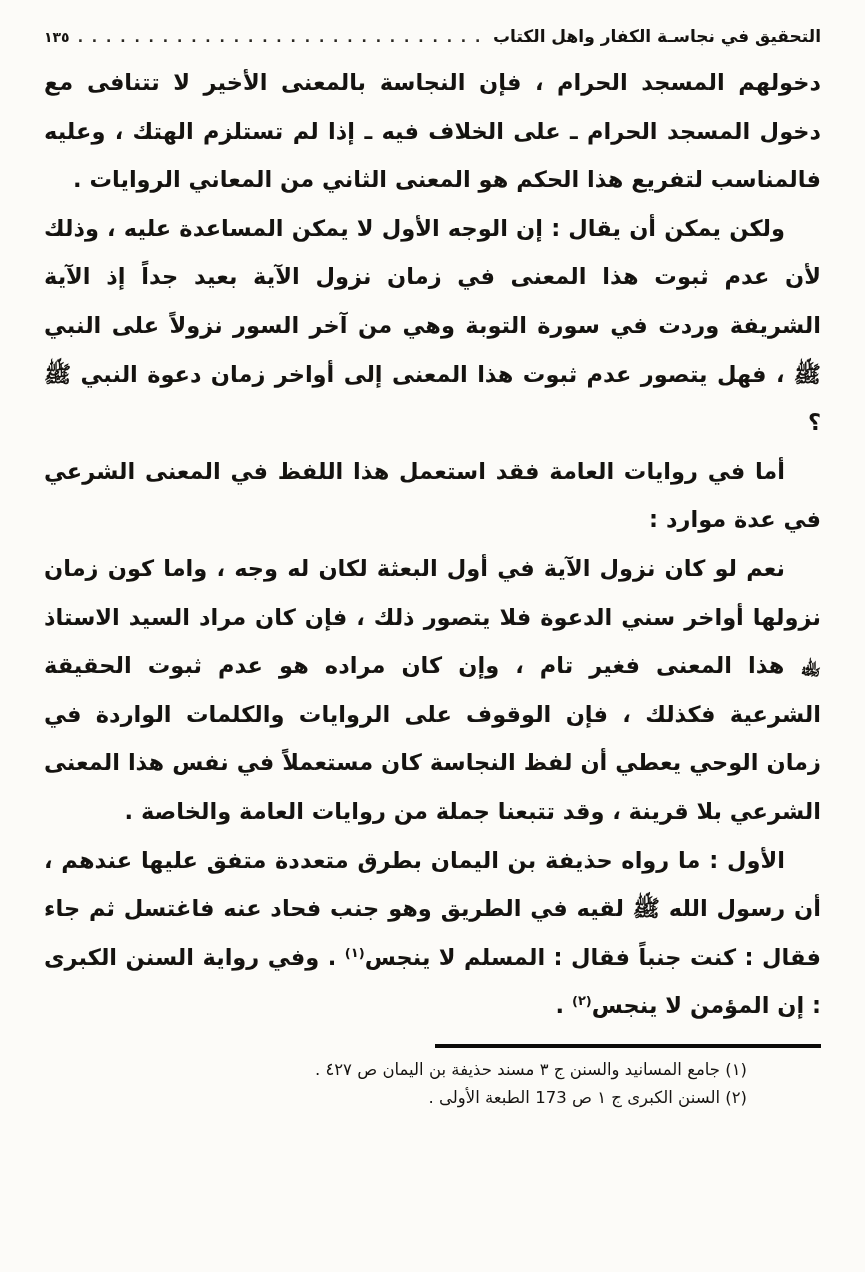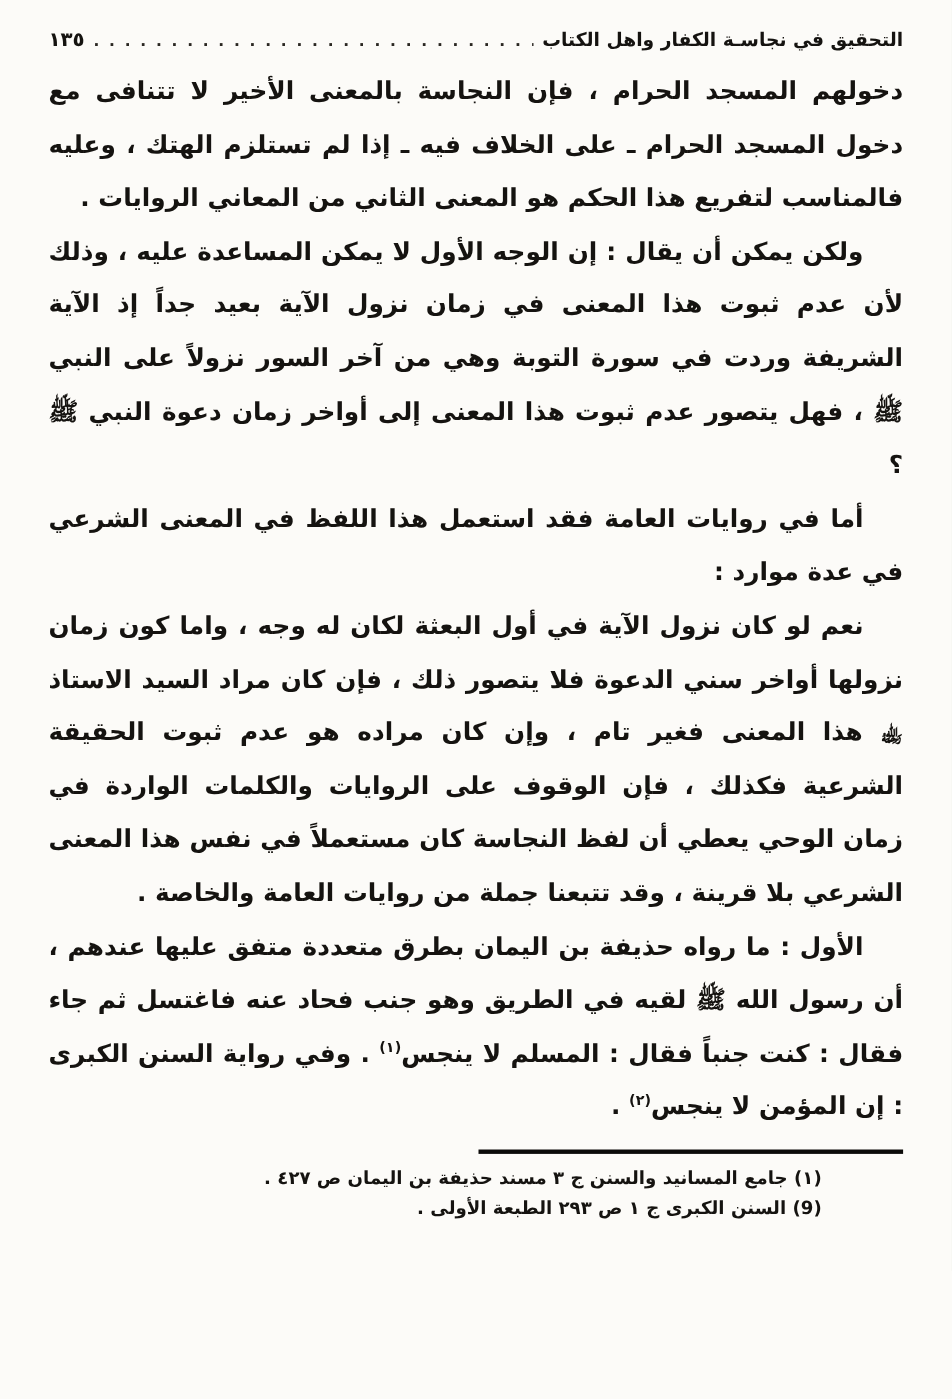--- a/index.html
+++ b/index.html
@@ -32,21 +32,21 @@
   .running-head .leader {
     flex: 1 1 auto;
     overflow: hidden;
     margin: 0 8px;
     font-size: 14px;
     letter-spacing: 2px;
     color: #2a2722;
     direction: ltr;
     text-align: center;
   }
-  .running-head .pagenum { flex: 0 0 auto; font-size: 18px; }
+  .running-head .pagenum { flex: 0 0 auto; font-size: 14px; }
   
   .body-text {
     margin-top: 12px;
     font-size: 22.5px;
     font-weight: bold;
     line-height: 2.16;
     text-align: justify;
   }
   .body-text p { margin: 0; }
   .body-text p.indent { text-indent: 36px; }
@@ -59,21 +59,21 @@
   
   .footnote-sep {
     width: 386px;
     height: 4px;
     background: #0c0b09;
     margin-top: 14px;
   }
   .footnotes {
     padding: 8px 74px 0 0;
     font-size: 16.5px;
-    font-weight: bold;
+    font-weight: normal;
     line-height: 1.7;
     text-align: right;
   }
   .footnotes .footnote { margin: 0; }
 </style>
 </head>
 <body>
 
 <div class="page">
 
@@ -88,16 +88,16 @@
     <p class="indent">ولكن يمكن أن يقال : إن الوجه الأول لا يمكن المساعدة عليه ، وذلك لأن عدم ثبوت هذا المعنى في زمان نزول الآية بعيد جداً إذ الآية الشريفة وردت في سورة التوبة وهي من آخر السور نزولاً على النبي ﷺ ، فهل يتصور عدم ثبوت هذا المعنى إلى أواخر زمان دعوة النبي ﷺ ؟</p>
     <p class="indent">أما في روايات العامة فقد استعمل هذا اللفظ في المعنى الشرعي في عدة موارد :</p>
     <p class="indent">نعم لو كان نزول الآية في أول البعثة لكان له وجه ، واما كون زمان نزولها أواخر سني الدعوة فلا يتصور ذلك ، فإن كان مراد السيد الاستاذ ﵀ هذا المعنى فغير تام ، وإن كان مراده هو عدم ثبوت الحقيقة الشرعية فكذلك ، فإن الوقوف على الروايات والكلمات الواردة في زمان الوحي يعطي أن لفظ النجاسة كان مستعملاً في نفس هذا المعنى الشرعي بلا قرينة ، وقد تتبعنا جملة من روايات العامة والخاصة .</p>
     <p class="indent"><span>الأول : ما رواه حذيفة بن اليمان بطرق متعددة متفق عليها عندهم ، أن رسول الله ﷺ لقيه في الطريق وهو جنب فحاد عنه فاغتسل ثم جاء فقال : كنت جنباً فقال : المسلم لا ينجس</span><sup class="fn-mark">(١)</sup><span> . وفي رواية السنن الكبرى : إن المؤمن لا ينجس</span><sup class="fn-mark">(٢)</sup><span> .</span></p>
   </div>
 
   <div class="footnote-sep"></div>
 
   <div class="footnotes">
     <p class="footnote">(١) جامع المسانيد والسنن ج ٣ مسند حذيفة بن اليمان ص ٤٢٧ .</p>
-    <p class="footnote">(9) السنن الكبرى ج ١ ص ٢٩٣ الطبعة الأولى .</p>
+    <p class="footnote">(٢) السنن الكبرى ج ١ ص 173 الطبعة الأولى .</p>
   </div>
 
 </div>
 
 </body></html>

